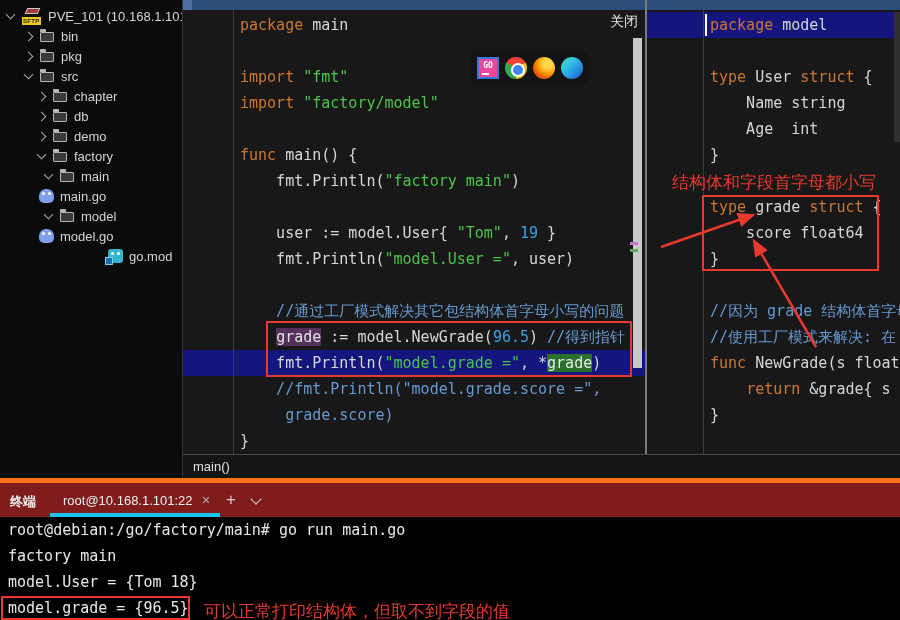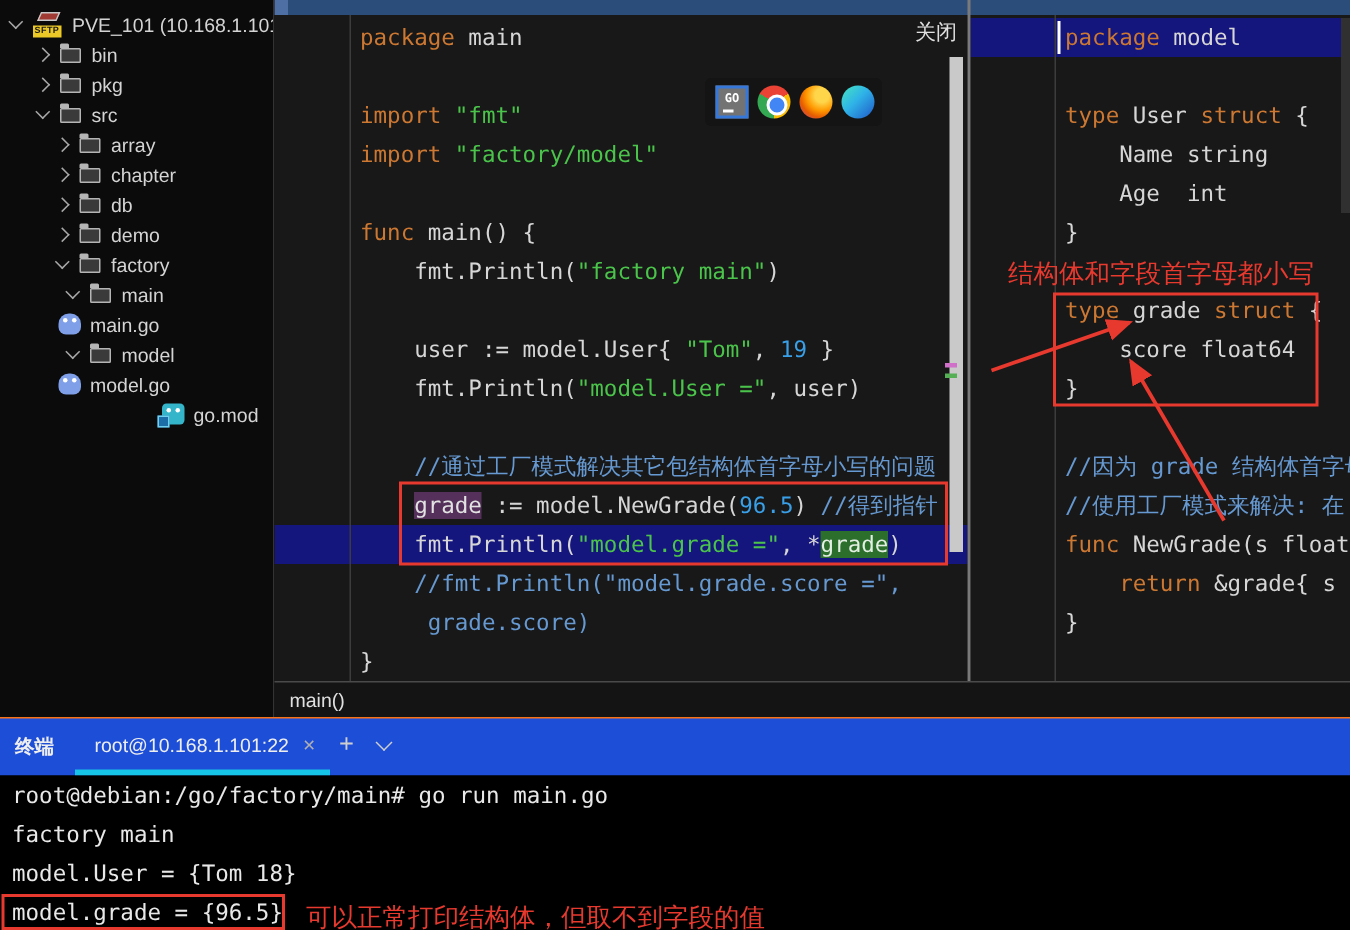--- a/index.html
+++ b/index.html
@@ -52,33 +52,33 @@
   .scrollbar-left { position:absolute; left:633px; top:38px; width:9px; height:330px; background:#c9c9c9; }
   .sb-mark-pink { position:absolute; left:630px; top:242px; width:8px; height:3px; background:#d070c8; }
   .sb-mark-green { position:absolute; left:630px; top:249px; width:8px; height:3px; background:#55b055; }
   .scrollbar-right { position:absolute; left:894px; top:12px; width:6px; height:130px; background:#303030; }
 
   .close-label { position:absolute; left:610px; top:13px; font-size:14px; color:#e0e0e0; cursor:pointer; }
 
   
   .float-bar { position:absolute; left:470px; top:52px; width:118px; height:32px; background:#141414; border-radius:4px; display:flex; align-items:center; padding-left:7px; gap:6px; }
   .fb-icon { width:22px; height:22px; flex:none; cursor:pointer; }
-  .ic-goland { background:#737373; border:2px solid #3678d9; color:#fff; font-size:8px; font-weight:bold; text-align:center; line-height:14px; position:relative; font-family:"DejaVu Sans Mono",monospace; }
+  .ic-goland { background:#ec4899; border:2px solid #3678d9; color:#fff; font-size:8px; font-weight:bold; text-align:center; line-height:14px; position:relative; font-family:"DejaVu Sans Mono",monospace; }
   .ic-goland::after { content:""; position:absolute; left:3px; bottom:2px; width:7px; height:2px; background:#fff; }
   .ic-chrome { border-radius:50%; background:conic-gradient(from -60deg, #ea4335 0 120deg, #fbbc05 0 240deg, #34a853 0 360deg); position:relative; }
   .ic-chrome::after { content:""; position:absolute; left:6px; top:6px; width:10px; height:10px; background:#4285f4; border:2px solid #fff; border-radius:50%; }
   .ic-firefox { border-radius:50%; background:radial-gradient(circle at 68% 30%, #ffd54a 0 22%, #ff9800 48%, #e65c00 68%, #b13ba0 100%); }
   .ic-edge { border-radius:50%; background:linear-gradient(135deg, #45e6c0 0%, #2fb3e8 45%, #1f58c7 100%); }
 
   
   .breadcrumb-bar { position:absolute; left:183px; top:454px; width:717px; height:24px; background:#141414; border-top:1px solid #4a4a4a; }
   .breadcrumb { position:absolute; left:10px; top:4px; font-size:13px; color:#e0e0e0; }
 
   
-  .term-header { position:absolute; left:0; top:478px; width:900px; height:39px; background:#1d4ed8; border-top:1px solid #f97316; }
+  .term-header { position:absolute; left:0; top:478px; width:900px; height:39px; background:#7f1d1d; border-top:5px solid #f97316; }
   .term-panel-label { position:absolute; left:10px; top:10px; font-size:13px; font-weight:bold; color:#eee; }
   .term-tab-label { position:absolute; left:63px; top:10px; font-size:13px; color:#eee; cursor:pointer; }
   .term-tab-close { position:absolute; left:202px; top:9px; font-size:14px; color:#b0b0b0; cursor:pointer; }
   .term-plus { position:absolute; left:226px; top:7px; font-size:17px; color:#cecece; cursor:pointer; }
   .term-chevdown { position:absolute; left:252px; top:12px; width:8px; height:8px; border-right:1.6px solid #cecece; border-bottom:1.6px solid #cecece; transform:rotate(45deg); cursor:pointer; }
   .term-underline { position:absolute; left:50px; bottom:0; width:170px; height:4px; background:#16c4e8; }
   .term-body { position:absolute; left:0; top:517px; width:900px; height:103px; background:#000; }
   .term-line { height:26px; line-height:26px; padding-left:8px; white-space:pre; font-family:"DejaVu Sans Mono", monospace; font-size:15px; color:#e8e8e8; }
 
   
@@ -117,25 +117,20 @@
           <span>pkg</span>
         </div>
         <div class="tree-row lvl-1">
           <span class="chev down"></span>
           <span class="icon-folder"></span>
           <span>src</span>
         </div>
         <div class="tree-row lvl-2">
           <span class="chev right"></span>
           <span class="icon-folder"></span>
-          <span>array</span>
-        </div>
-        <div class="tree-row lvl-2">
-          <span class="chev right"></span>
-          <span class="icon-folder"></span>
           <span>chapter</span>
         </div>
         <div class="tree-row lvl-2">
           <span class="chev right"></span>
           <span class="icon-folder"></span>
           <span>db</span>
         </div>
         <div class="tree-row lvl-2">
           <span class="chev right"></span>
           <span class="icon-folder"></span>

